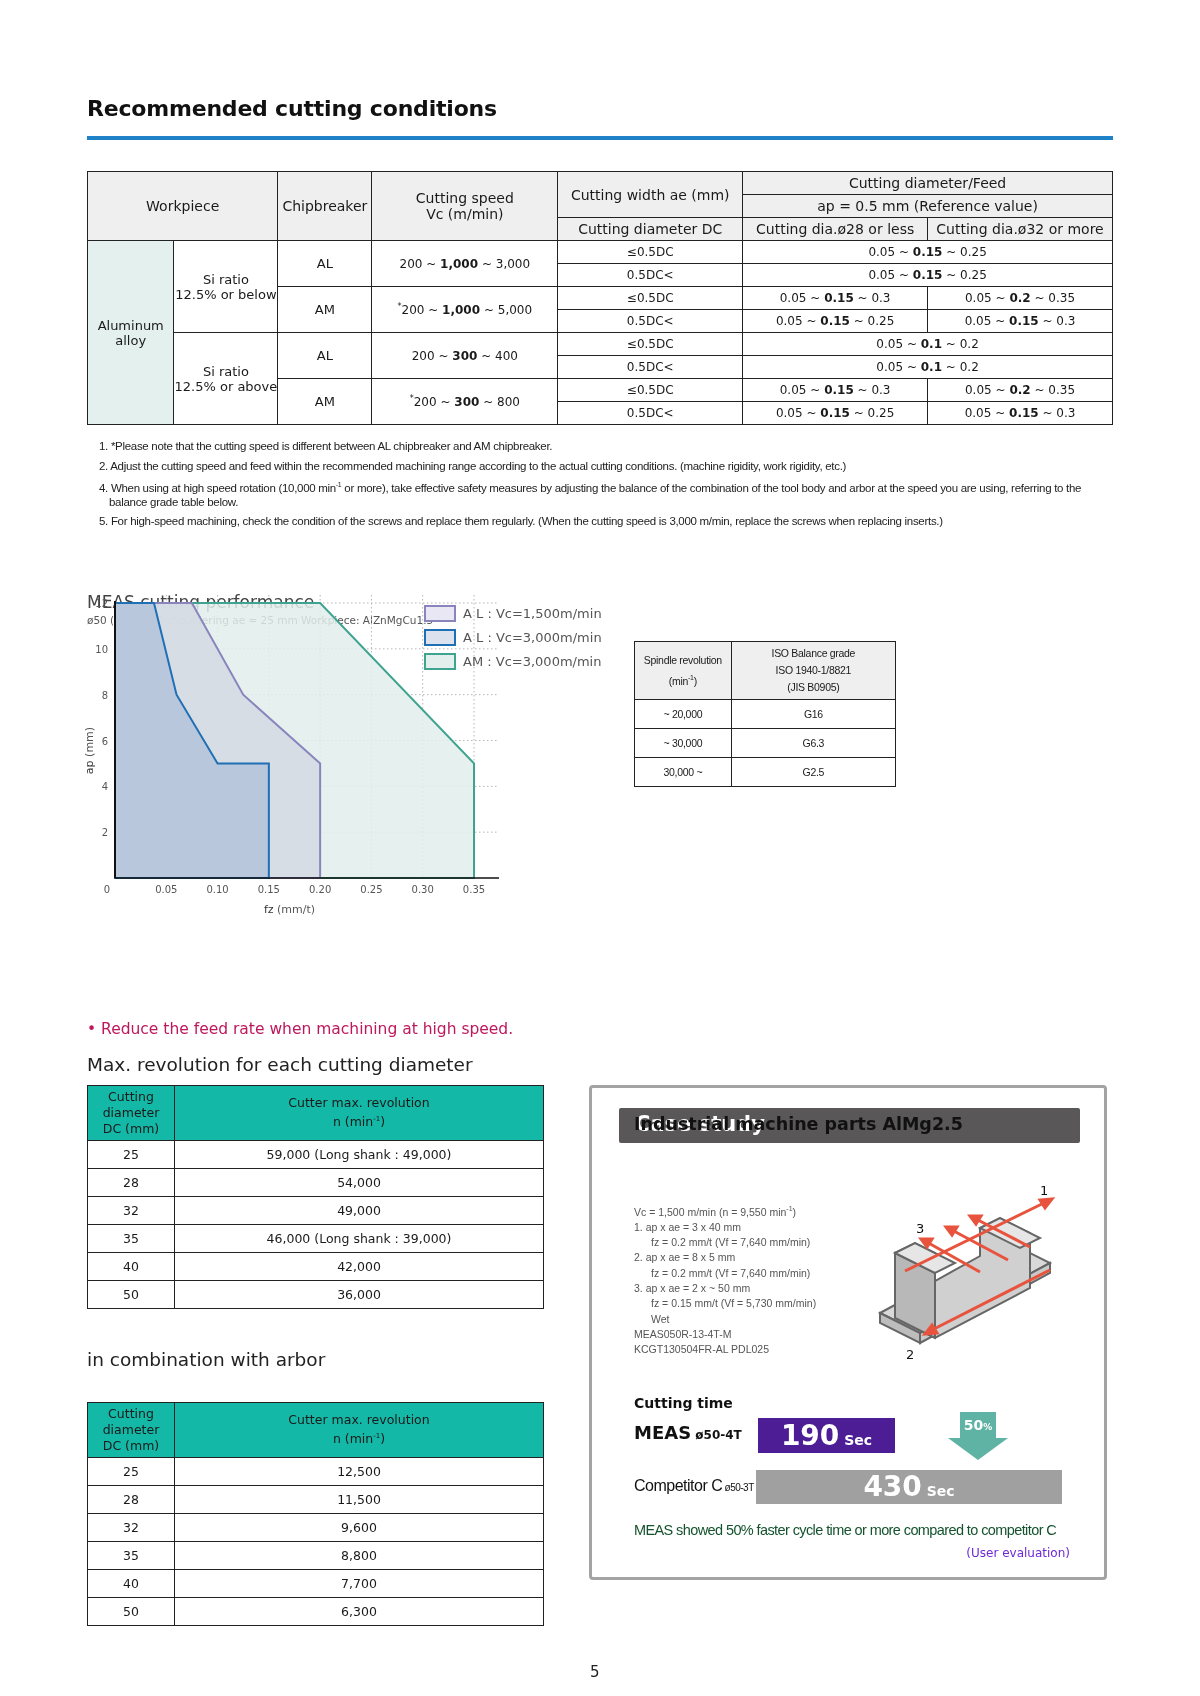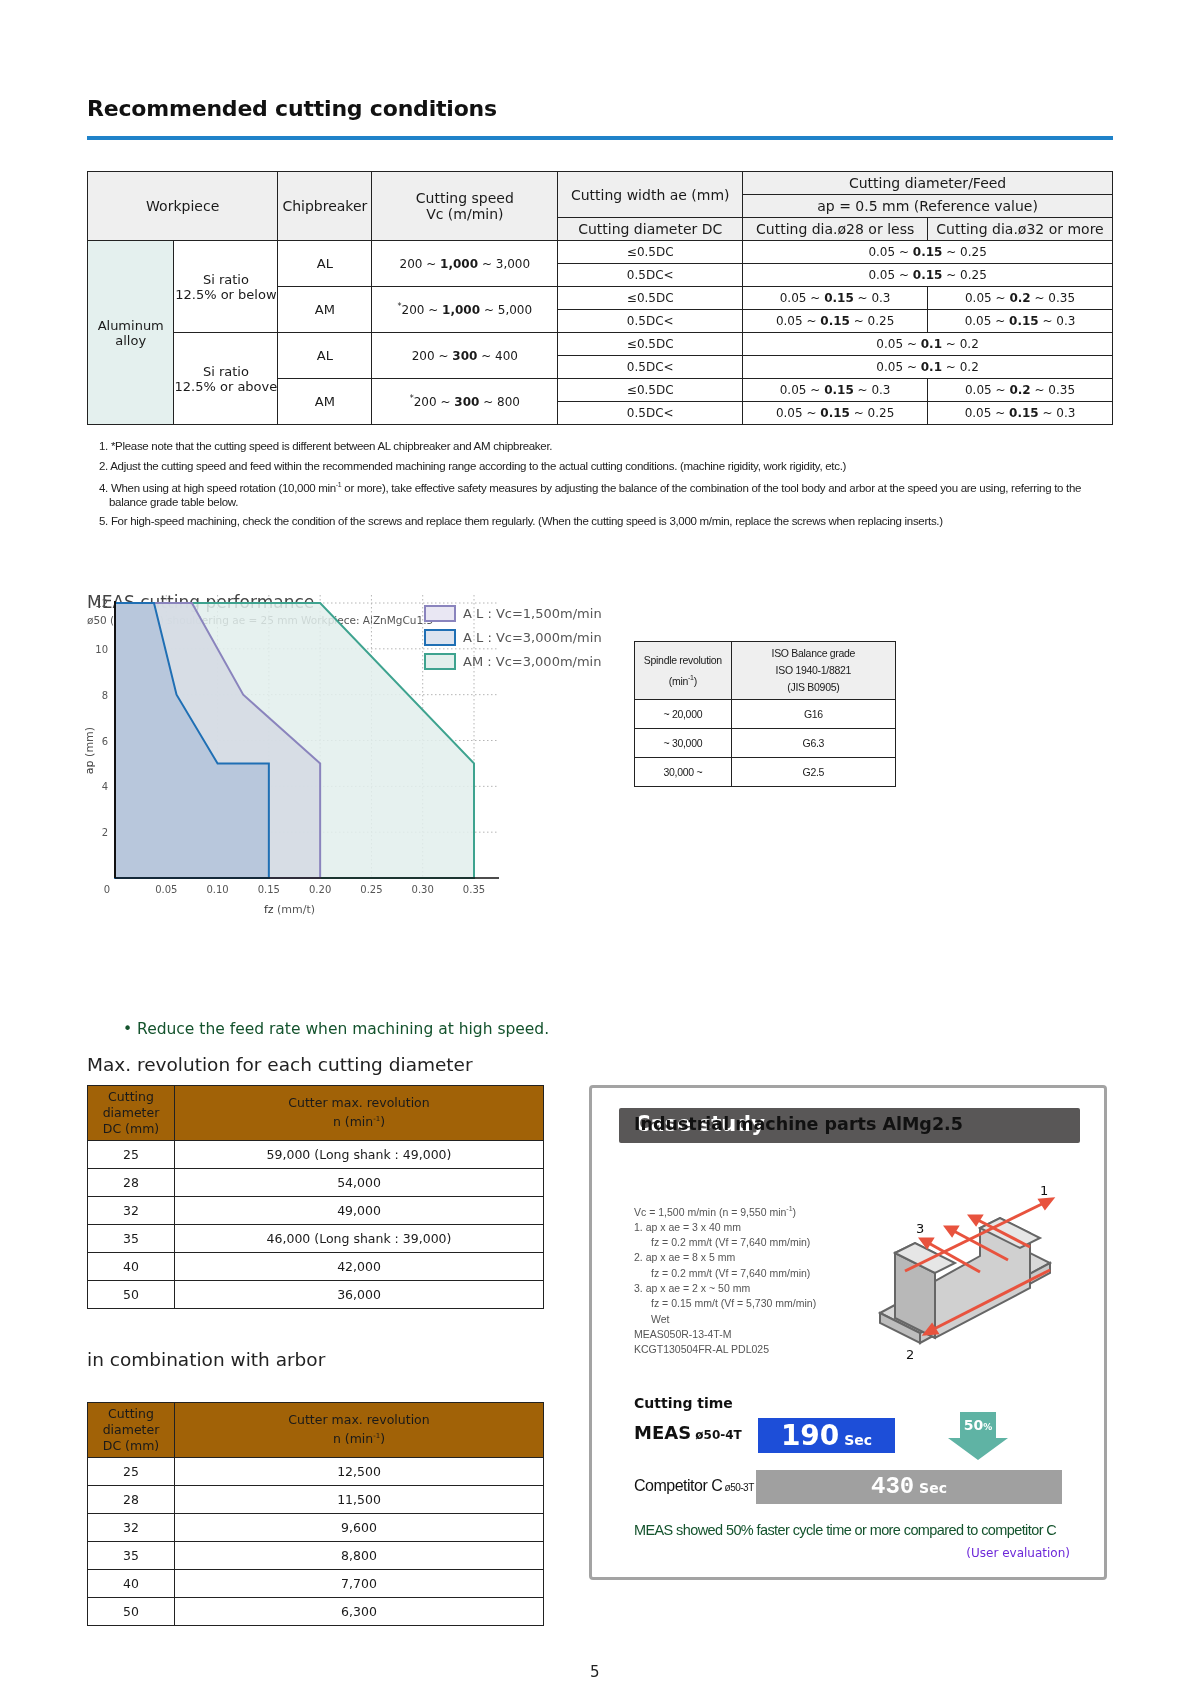--- a/index.html
+++ b/index.html
@@ -28,53 +28,53 @@
   .perf-sub { left: 87px; top: 614px; font-size: 10.5px; color: #555; }
 
   .chart { left: 80px; top: 640px; width: 540px; height: 370px; }
   .chart text { font-family: "DejaVu Sans", sans-serif; }
 
   .bal-table { left: 634px; top: 641px; width: 262px; font-family: "Liberation Sans", sans-serif; font-size: 10.5px; letter-spacing: -0.3px; }
   .bal-table td { border: 1px solid #222; text-align: center; vertical-align: middle; height: 28px; padding: 0; }
   .bal-table .hd { background: #efefef; height: 57px; line-height: 17px; }
   .bal-table sup { font-size: 7px; }
 
-  .reduce-note { left: 87px; top: 1020px; font-size: 15.5px; color: #14532d; margin-left: 36px; }
+  .reduce-note { left: 87px; top: 1020px; font-size: 15.5px; color: #be185d; }
 
   .sec-title { font-size: 18.5px; color: #222; }
   .rev-title { left: 87px; top: 1054px; }
   .rev2-title { left: 87px; top: 1349px; line-height: 22px; }
 
   .rev-table { width: 457px; font-size: 12.5px; }
   .rev-table td { border: 1px solid #222; text-align: center; vertical-align: middle; padding: 0; height: 27px; }
-  .rev-table .hd { background: #a16207; height: 54px; line-height: 16px; font-size: 12.5px; }
+  .rev-table .hd { background: #14b8a6; height: 54px; line-height: 16px; font-size: 12.5px; }
   .rev-table .c1 { width: 86px; }
   .rev-table sup { font-size: 7px; }
   .rev-table1 { left: 87px; top: 1085px; }
   .rev-table2 { left: 87px; top: 1402px; }
 
   .case-box { left: 589px; top: 1085px; width: 518px; height: 495px; border: 3px solid #a3a3a3; border-radius: 4px; box-sizing: border-box; }
   .case-header { left: 619px; top: 1108px; width: 461px; height: 35px; background: #595757; border-radius: 2px; }
   .case-header-text { left: 635px; top: 1112px; font-size: 21px; font-weight: bold; color: #fff; }
   .case-sub { left: 634px; top: 1114px; font-size: 17.5px; font-weight: bold; color: #111; }
   .case-params { left: 634px; top: 1201px; font-size: 10.5px; line-height: 15.3px; color: #555; font-family: "Liberation Sans", sans-serif; }
   .case-params .ind { padding-left: 17px; }
   .case-params sup { font-size: 7px; }
   .part-fig { left: 870px; top: 1183px; width: 190px; height: 200px; }
   .ct-label { left: 634px; top: 1395px; font-size: 14px; font-weight: bold; color: #111; }
   .meas-label { left: 634px; top: 1422px; font-size: 18px; font-weight: bold; color: #111; }
   .meas-label small { font-size: 12px; }
-  .meas-bar { left: 758px; top: 1418px; width: 137px; height: 35px; background: #1d4ed8; color: #fff; text-align: center; }
+  .meas-bar { left: 758px; top: 1418px; width: 137px; height: 35px; background: #4c1d95; color: #fff; text-align: center; }
   .meas-bar .num { font-size: 28px; font-weight: bold; line-height: 35px; }
   .meas-bar .unit { font-size: 14px; font-weight: bold; }
   .pct-arrow { left: 948px; top: 1412px; width: 60px; height: 48px; }
   .comp-label { left: 634px; top: 1477px; font-size: 16px; color: #111; font-family: "Liberation Sans", sans-serif; letter-spacing: -0.5px; }
   .comp-label small { font-size: 10px; }
   .comp-bar { left: 756px; top: 1470px; width: 306px; height: 34px; background: #a0a0a0; color: #fff; text-align: center; }
-  .comp-bar .num { font-size: 24px; font-weight: bold; line-height: 34px; font-family: Liberation Mono, monospace; }
+  .comp-bar .num { font-size: 28px; font-weight: bold; line-height: 34px; }
   .comp-bar .unit { font-size: 14px; font-weight: bold; }
   .case-conclusion { left: 634px; top: 1522px; font-size: 14.5px; color: #14532d; font-family: "Liberation Sans", sans-serif; letter-spacing: -0.6px; }
   .case-eval { left: 960px; top: 1546px; width: 110px; text-align: right; font-size: 12px; color: #6d28d9; }
 
   .page-num { left: 590px; top: 1663px; font-size: 15px; color: #222; }
 </style>
 </head>
 <body>
 
 <div class="abs title">Recommended cutting conditions</div>

